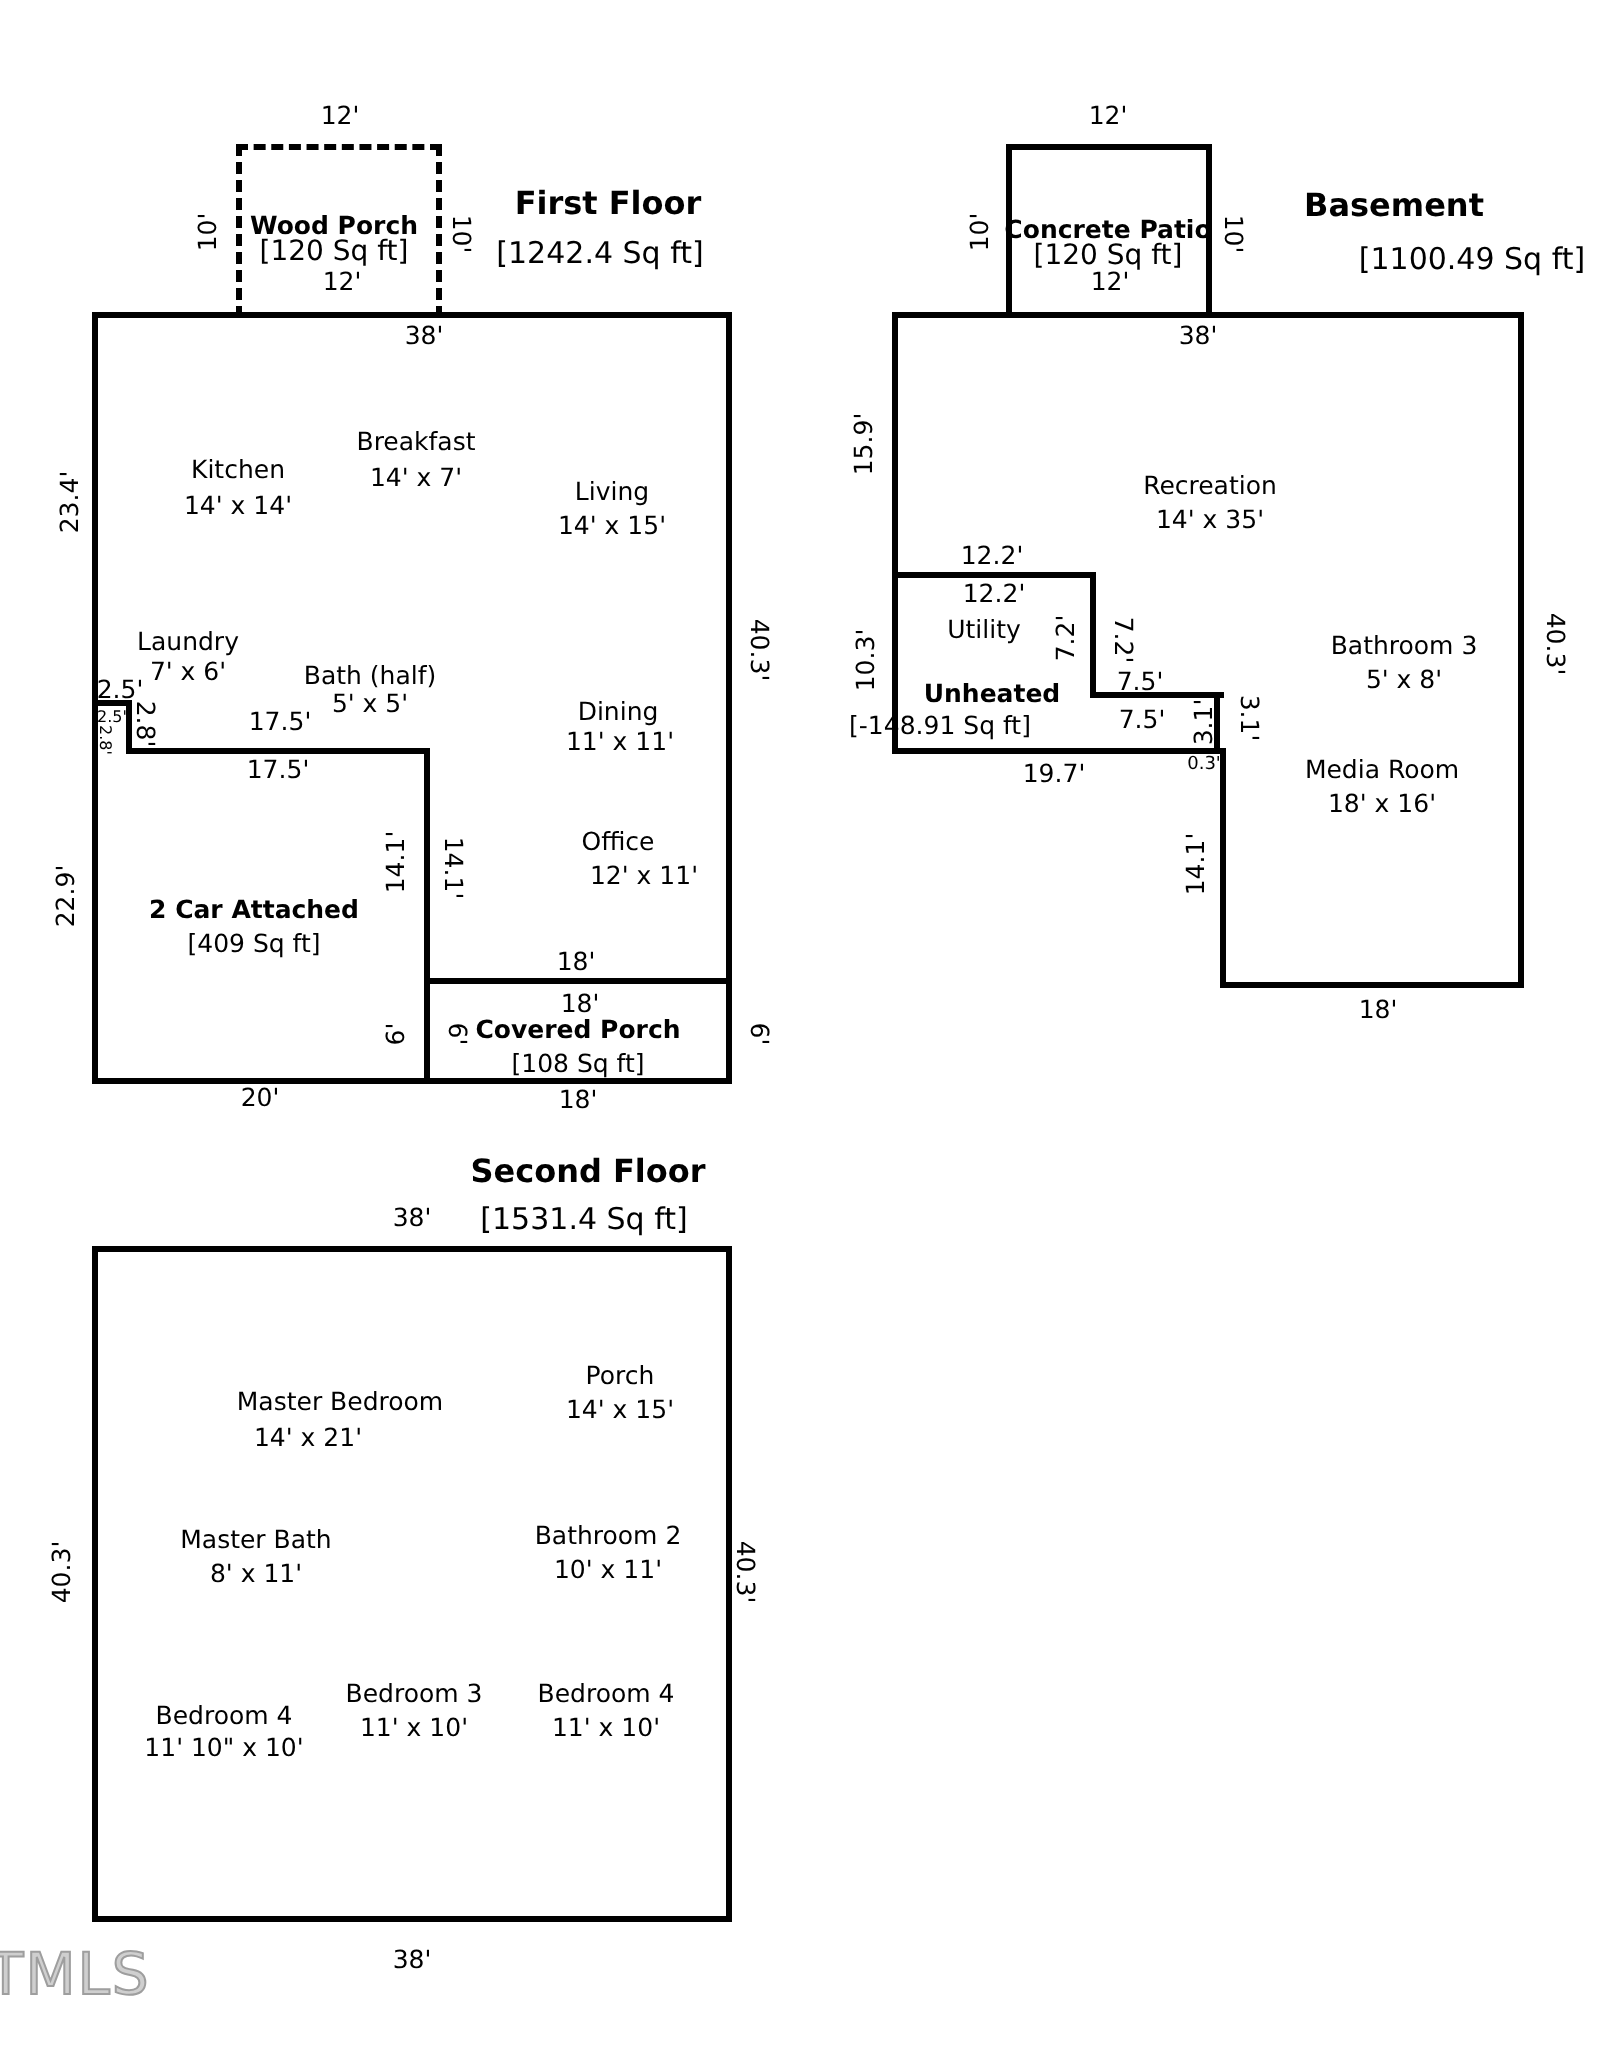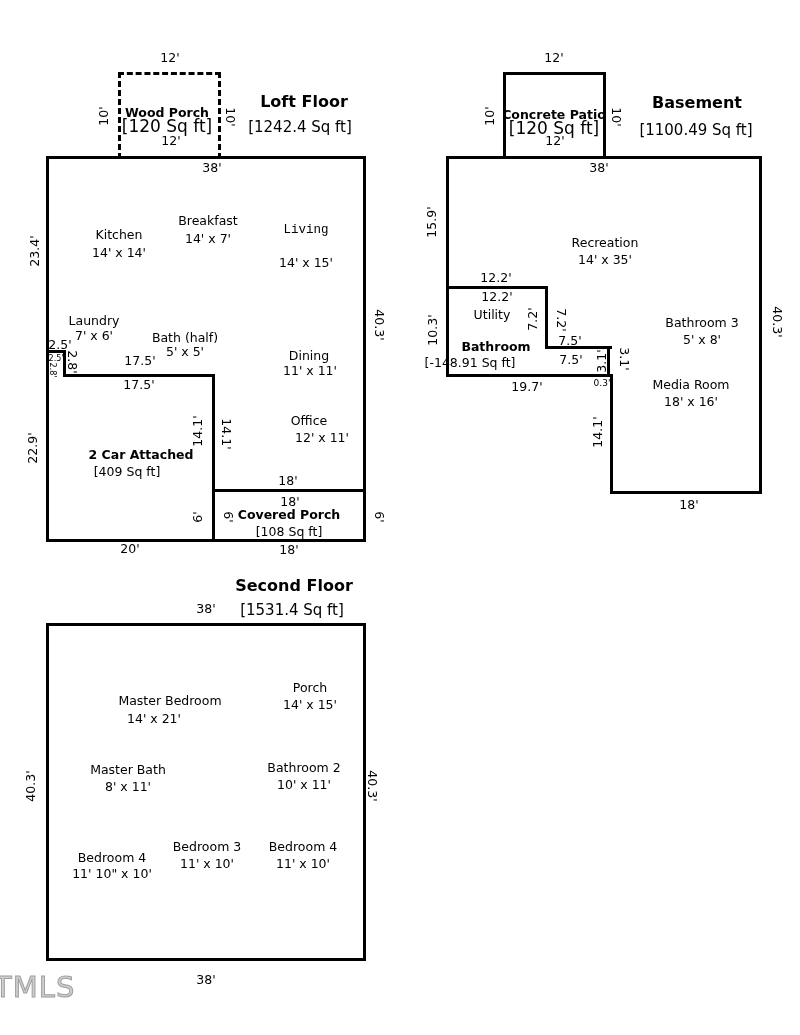--- a/index.html
+++ b/index.html
@@ -8,21 +8,21 @@
   .rect{position:absolute;box-sizing:border-box;border:3px solid #000;background:transparent;}
   .rect.dashed{border-style:dashed;}
   .wall{position:absolute;background:#000;}
   .lbl{position:absolute;font-size:12.5px;line-height:1;white-space:nowrap;
        transform:translate(-50%,-50%);color:#000;}
   .b{font-weight:bold;}
   .v{transform:translate(-50%,-50%) rotate(-90deg);}   
   .vr{transform:translate(-50%,-50%) rotate(90deg);}   
   .s8{font-size:8px;}
   .s9{font-size:9px;}
-  .s11{font-size:17px;}
+  .s11{font-size:14px;}
   .title{font-size:16px;font-weight:bold;}
   .sub{font-size:15px;}
   .watermark{position:absolute;font-size:29px;letter-spacing:1px;color:#cfcfcf;
              -webkit-text-stroke:1px #9e9e9e;}
 </style>
 </head>
 <body>
 
 <div class="canvas">
 
@@ -30,21 +30,21 @@
 
     <div class="rect dashed" style="left:118px;top:72px;width:103px;height:87px;"></div>
     <div class="rect" style="left:46px;top:156px;width:320px;height:386px;"></div>
 
     <div class="wall" style="left:46px;top:350px;width:20px;height:3px;"></div>
     <div class="wall" style="left:63px;top:350px;width:3px;height:27px;"></div>
     <div class="wall" style="left:63px;top:374px;width:152px;height:3px;"></div>
     <div class="wall" style="left:212px;top:374px;width:3px;height:168px;"></div>
     <div class="wall" style="left:212px;top:489px;width:154px;height:3px;"></div>
 
-    <div class="lbl title" style="left:304px;top:102px;">Loft Floor</div>
+    <div class="lbl title" style="left:304px;top:102px;">First Floor</div>
     <div class="lbl sub" style="left:300px;top:127px;">[1242.4 Sq ft]</div>
 
     <div class="lbl" style="left:170px;top:58px;">12'</div>
     <div class="lbl v" style="left:104px;top:116px;">10'</div>
     <div class="lbl vr" style="left:230px;top:117px;">10'</div>
     <div class="lbl b" style="left:167px;top:113px;">Wood Porch</div>
     <div class="lbl s11" style="left:167px;top:126px;">[120 Sq ft]</div>
     <div class="lbl" style="left:171px;top:141px;">12'</div>
 
     <div class="lbl" style="left:212px;top:168px;">38'</div>
@@ -64,31 +64,31 @@
     <div class="lbl vr" style="left:228px;top:517px;">6'</div>
     <div class="lbl vr" style="left:379px;top:325px;">40.3'</div>
     <div class="lbl vr" style="left:379px;top:517px;">6'</div>
     <div class="lbl" style="left:130px;top:549px;">20'</div>
     <div class="lbl" style="left:289px;top:550px;">18'</div>
 
     <div class="lbl" style="left:119px;top:235px;">Kitchen</div>
     <div class="lbl" style="left:119px;top:253px;">14' x 14'</div>
     <div class="lbl" style="left:208px;top:221px;">Breakfast</div>
     <div class="lbl" style="left:208px;top:239px;">14' x 7'</div>
-    <div class="lbl" style="left:306px;top:230px;font-family:Liberation Mono, monospace;">Living</div>
+    <div class="lbl" style="left:306px;top:246px;">Living</div>
     <div class="lbl" style="left:306px;top:263px;">14' x 15'</div>
     <div class="lbl" style="left:94px;top:321px;">Laundry</div>
     <div class="lbl" style="left:94px;top:336px;">7' x 6'</div>
     <div class="lbl" style="left:185px;top:338px;">Bath (half)</div>
     <div class="lbl" style="left:185px;top:352px;">5' x 5'</div>
     <div class="lbl" style="left:309px;top:356px;">Dining</div>
     <div class="lbl" style="left:310px;top:371px;">11' x 11'</div>
     <div class="lbl" style="left:309px;top:421px;">Office</div>
     <div class="lbl" style="left:322px;top:438px;">12' x 11'</div>
-    <div class="lbl b" style="left:127px;top:455px;margin-left:14px;">2 Car Attached</div>
+    <div class="lbl b" style="left:127px;top:455px;">2 Car Attached</div>
     <div class="lbl" style="left:127px;top:472px;">[409 Sq ft]</div>
     <div class="lbl b" style="left:289px;top:515px;">Covered Porch</div>
     <div class="lbl" style="left:289px;top:532px;">[108 Sq ft]</div>
   </div>
 
   <div>
 
     <div class="rect" style="left:503px;top:72px;width:103px;height:87px;"></div>
 
     <div class="wall" style="left:446px;top:156px;width:316px;height:3px;"></div>
@@ -97,21 +97,21 @@
     <div class="wall" style="left:446px;top:374px;width:167px;height:3px;"></div>
     <div class="wall" style="left:610px;top:374px;width:3px;height:120px;"></div>
     <div class="wall" style="left:610px;top:491px;width:152px;height:3px;"></div>
 
     <div class="wall" style="left:446px;top:286px;width:102px;height:3px;"></div>
     <div class="wall" style="left:545px;top:286px;width:3px;height:63px;"></div>
     <div class="wall" style="left:545px;top:346px;width:67px;height:3px;"></div>
     <div class="wall" style="left:607px;top:346px;width:3px;height:31px;"></div>
 
     <div class="lbl title" style="left:697px;top:103px;">Basement</div>
-    <div class="lbl sub" style="left:696px;top:130px;">[1100.49 Sq ft]</div>
+    <div class="lbl sub" style="left:736px;top:130px;">[1100.49 Sq ft]</div>
 
     <div class="lbl" style="left:554px;top:58px;">12'</div>
     <div class="lbl v" style="left:490px;top:116px;">10'</div>
     <div class="lbl vr" style="left:616px;top:117px;">10'</div>
     <div class="lbl b" style="left:554px;top:115px;">Concrete Patio</div>
     <div class="lbl s11" style="left:554px;top:128px;">[120 Sq ft]</div>
     <div class="lbl" style="left:555px;top:141px;">12'</div>
 
     <div class="lbl" style="left:599px;top:168px;">38'</div>
     <div class="lbl v" style="left:432px;top:222px;">15.9'</div>
@@ -126,21 +126,21 @@
     <div class="lbl vr" style="left:624px;top:359px;">3.1'</div>
     <div class="lbl s9" style="left:602px;top:383px;">0.3'</div>
     <div class="lbl" style="left:527px;top:387px;text-align:right;">19.7'</div>
     <div class="lbl v" style="left:598px;top:432px;">14.1'</div>
     <div class="lbl" style="left:689px;top:505px;">18'</div>
     <div class="lbl vr" style="left:777px;top:322px;">40.3'</div>
 
     <div class="lbl" style="left:605px;top:243px;">Recreation</div>
     <div class="lbl" style="left:605px;top:260px;">14' x 35'</div>
     <div class="lbl" style="left:492px;top:315px;">Utility</div>
-    <div class="lbl b" style="left:496px;top:347px;">Bathroom</div>
+    <div class="lbl b" style="left:496px;top:347px;">Unheated</div>
     <div class="lbl" style="left:470px;top:363px;">[-148.91 Sq ft]</div>
     <div class="lbl" style="left:702px;top:323px;">Bathroom 3</div>
     <div class="lbl" style="left:702px;top:340px;">5' x 8'</div>
     <div class="lbl" style="left:691px;top:385px;">Media Room</div>
     <div class="lbl" style="left:691px;top:402px;">18' x 16'</div>
   </div>
 
   <div>
     <div class="rect" style="left:46px;top:623px;width:320px;height:338px;"></div>
 

